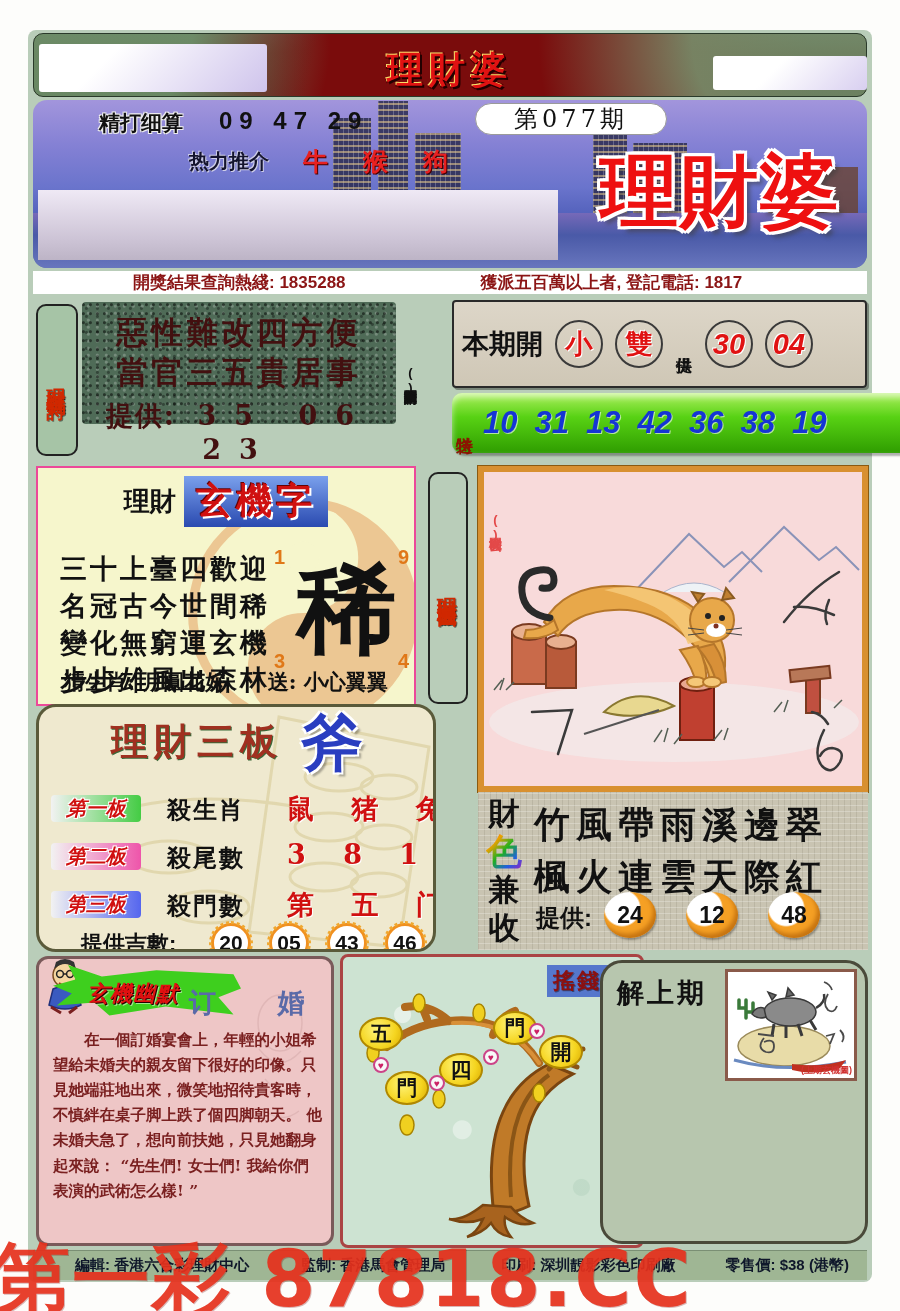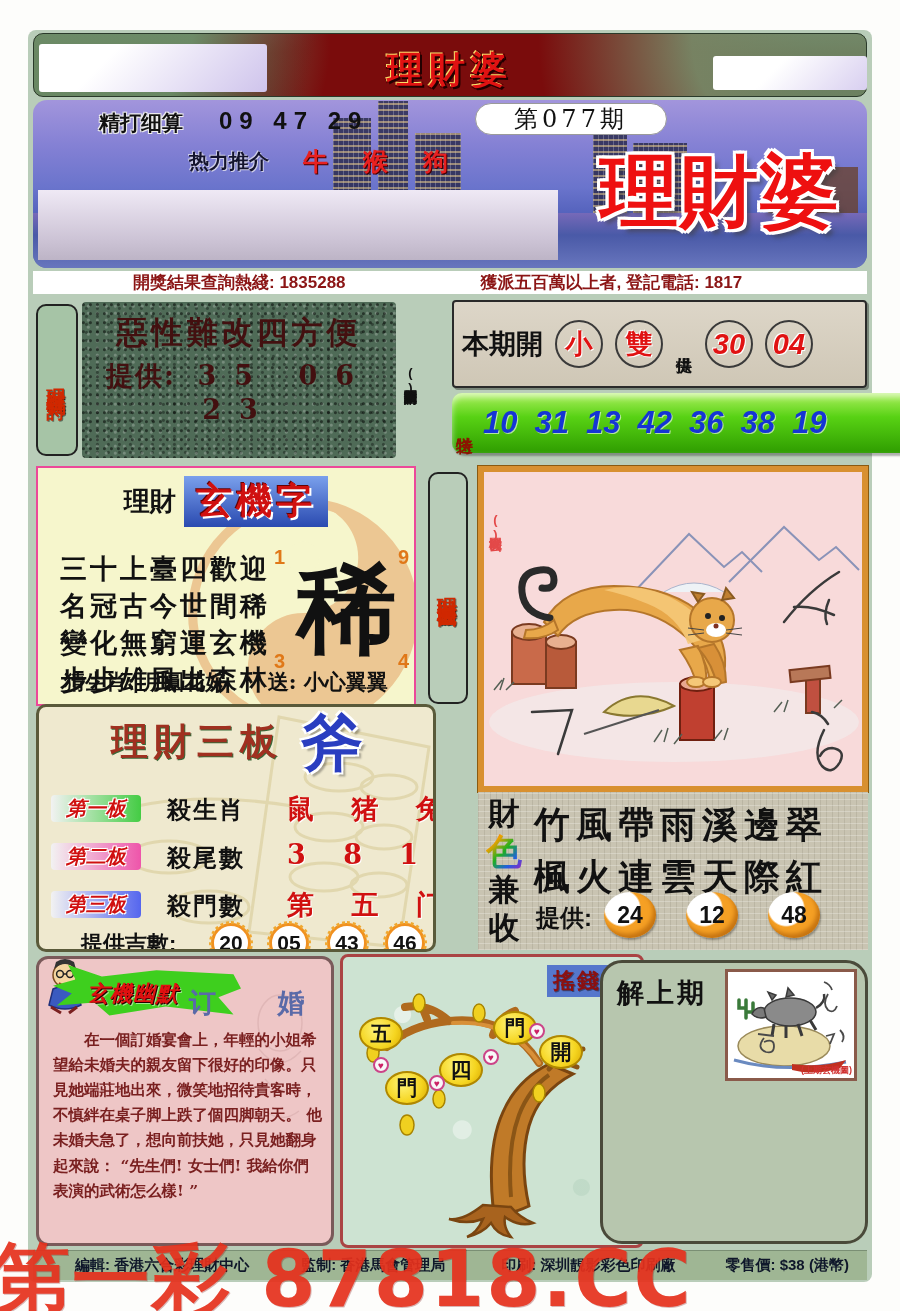--- a/index.html
+++ b/index.html
@@ -63,21 +63,21 @@
   .phone-right { margin-left:135px; }
 
   
   .side-label { background:#a6c4a6; border:2px solid #222; border-radius:10px;
     display:flex; align-items:center; justify-content:center; }
   .side-label span { writing-mode:vertical-rl; text-orientation:upright; font-weight:bold;
     color:#d02800; letter-spacing:3px; font-family:"DejaVu Serif", serif;
     text-shadow:1px 1px 0 rgba(0,0,0,.45); }
   .lbl-poem { left:36px; top:304px; width:42px; height:152px; }
   .lbl-poem span { font-size:19px; }
-  .scratch { left:82px; top:302px; width:314px; height:156px; border-radius:4px;
+  .scratch { left:82px; top:302px; width:314px; height:122px; border-radius:4px;
     background:
       radial-gradient(circle at 20% 30%, rgba(0,0,0,.5) 1px, transparent 2px) 0 0/7px 9px,
       radial-gradient(circle at 70% 60%, rgba(255,255,255,.22) 1px, transparent 2px) 0 0/9px 7px,
       radial-gradient(circle at 40% 80%, rgba(0,0,0,.35) 1px, transparent 2px) 0 0/11px 8px,
       #4f6b57;
     text-align:center; color:#431010; font-family:"DejaVu Serif", serif; }
   .scratch .line { font-size:31px; font-weight:bold; letter-spacing:4px; line-height:40px; }
   .scratch .line1 { margin-top:10px; }
   .scratch .provide { font-size:27px; font-weight:bold; letter-spacing:2px; margin-top:6px; }
   .scratch .provide b { letter-spacing:18px; margin-left:10px; }
@@ -127,21 +127,21 @@
   
   .lbl-pic { left:428px; top:472px; width:40px; height:232px; background:transparent; }
   .lbl-pic span { font-size:20px; }
   .pic-box { left:478px; top:466px; width:390px; height:326px; background:#f8dada;
     border:6px solid #d89030; box-shadow:0 0 0 1px #8a5a10; }
   .pic-wm { position:absolute; left:2px; top:40px; writing-mode:vertical-rl; text-orientation:upright;
     font-size:13px; font-weight:bold; color:#e03030; opacity:.85; }
 
   
   .boards-box { left:36px; top:704px; width:400px; height:248px; background:#efe9cf;
-    border:3px solid #5a5a3a; border-radius:10px; overflow:hidden; }
+    border:3px solid #5a5a3a; border-radius:20px; overflow:hidden; }
   .boards-title { position:absolute; left:72px; top:10px; font-size:37px; font-weight:900;
     font-family:"DejaVu Serif", serif; color:#a03020; letter-spacing:6px;
     text-shadow:1px 1px 0 #3a6a3a; }
   .boards-axe { position:absolute; left:262px; top:-6px; font-size:62px; font-weight:900;
     font-family:"DejaVu Serif", serif; color:#2a3ec0;
     text-shadow:-2px -2px 0 #fff, 2px -2px 0 #fff, -2px 2px 0 #fff, 2px 2px 0 #fff, 4px 4px 2px rgba(0,0,0,.3); }
   .board-row { position:absolute; left:0; width:100%; height:34px; }
   .board-pill { position:absolute; left:12px; top:2px; width:90px; height:27px; border-radius:4px;
     text-align:center; line-height:26px; font-size:20px; font-weight:900; font-style:italic; color:#d01010;
     font-family:"DejaVu Serif", serif;
@@ -263,20 +263,21 @@
 <div class="abs phone-strip">
   <span class="phone-left">開獎結果查詢熱綫:  1835288</span>
   <span class="phone-right">獲派五百萬以上者, 登記電話:  1817</span>
 </div>
 
 <div class="abs side-label lbl-poem">
   <span>理財特碼詩</span>
 </div>
 <div class="abs scratch">
   <div class="line line1">惡性難改四方便</div>
+  <div class="line">當官三五貴居事</div>
   <div class="provide">
     <span>提供:</span>
     <b>35 06 23</b>
   </div>
 </div>
 <div class="abs scratch-note">
   <span>(請刮開塗層觀閱)</span>
 </div>
 
 <div class="abs draw-box">

